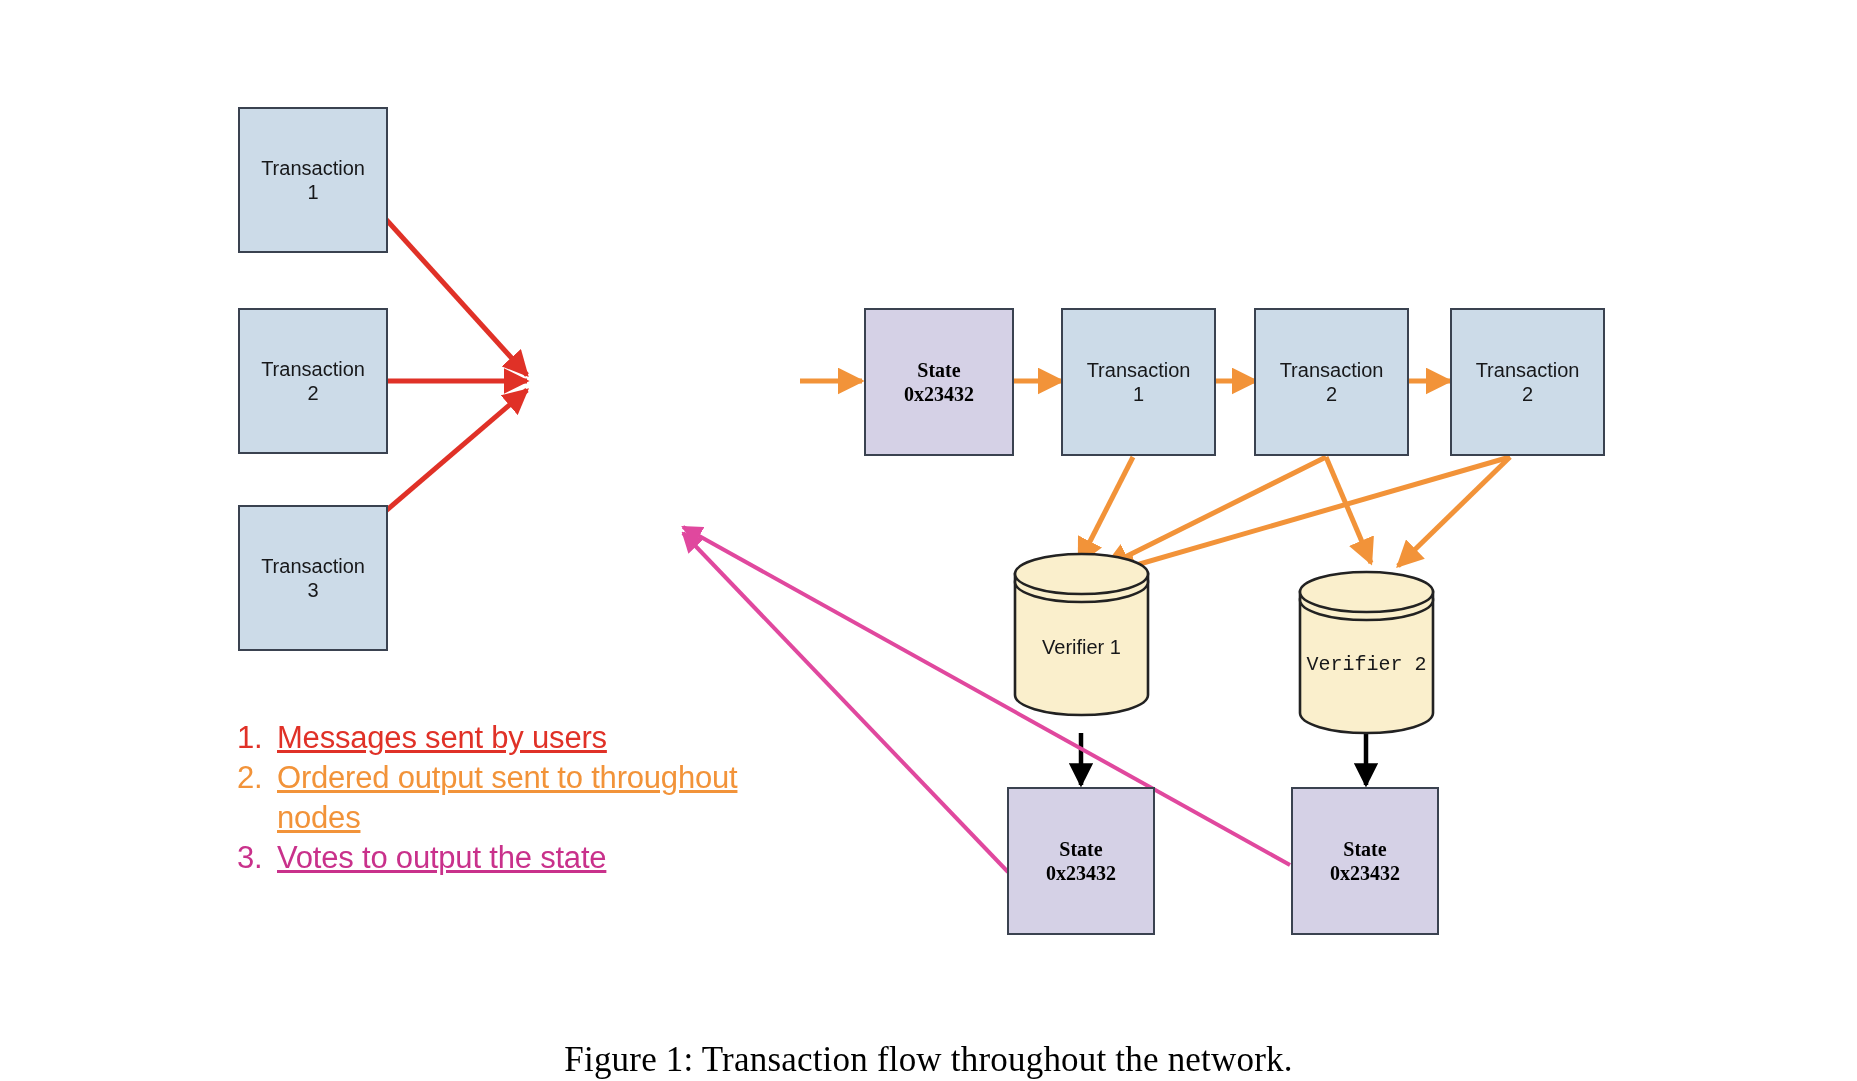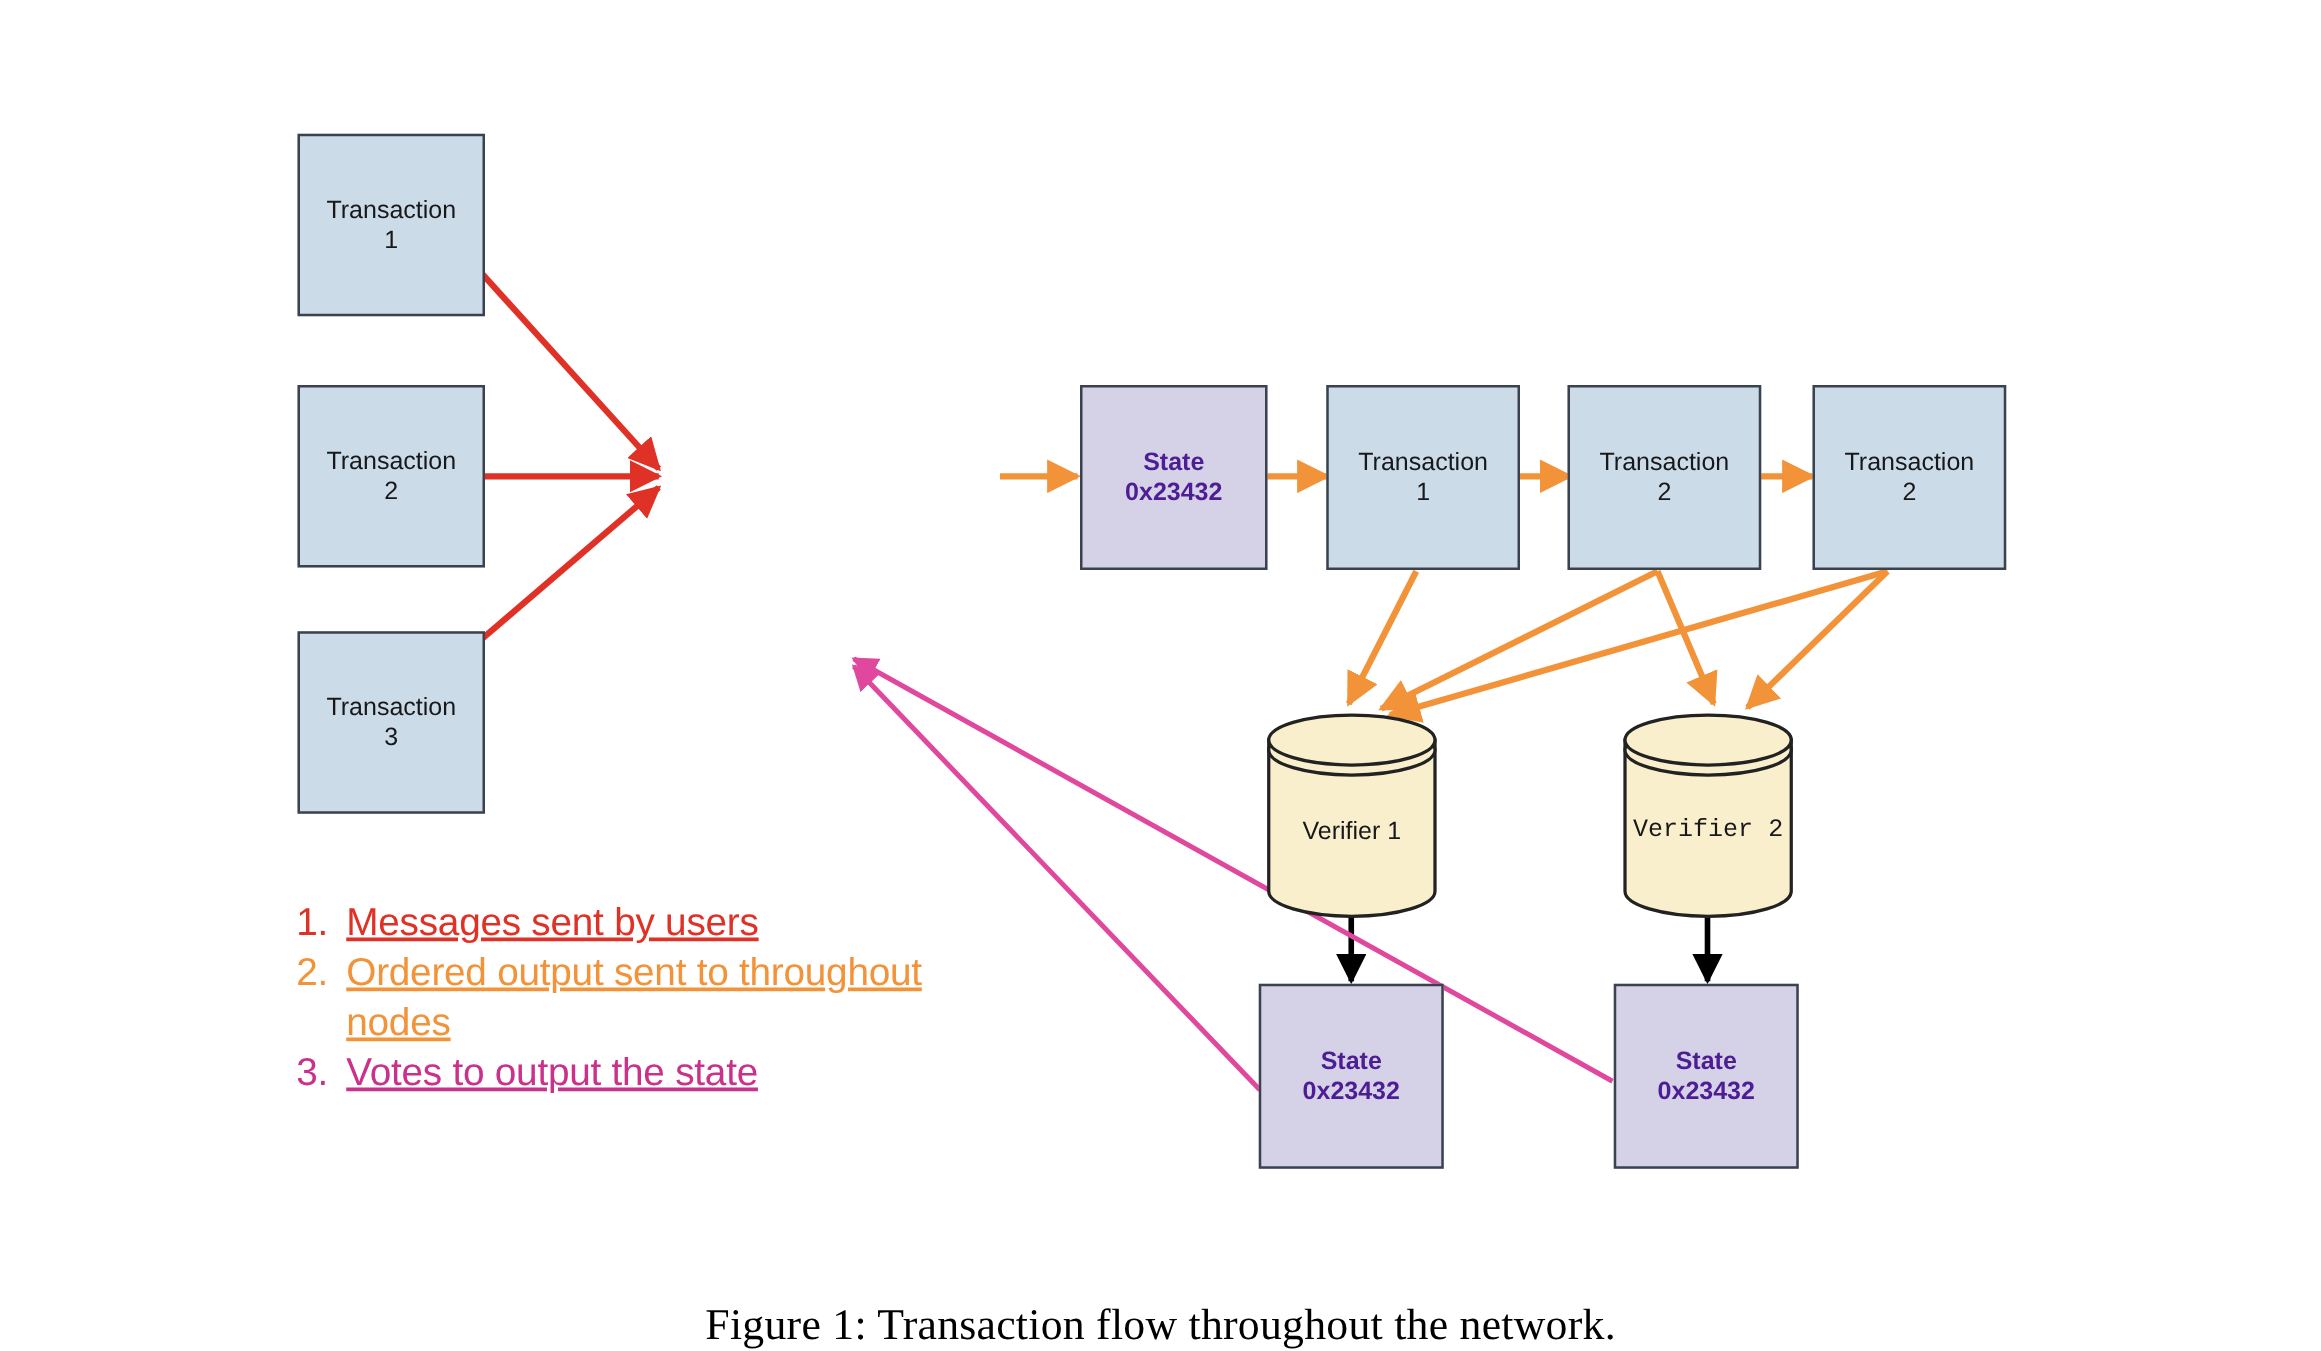--- a/index.html
+++ b/index.html
@@ -41,22 +41,23 @@
   }
   .tx-box {
     background: #ccdbe8;
     font-size: 20px;
     color: #17181a;
     font-weight: 400;
   }
   .state-box {
     background: #d5d1e6;
     font-size: 20px;
-    color: #4c1d95;
+    color: #000000;
     font-weight: bold;
+    font-family: Liberation Serif, serif;
   }
   .leader-node {
     font-size: 21px;
     color: #17181a;
     font-weight: 400;
   }
   .leader-shape {
     position: absolute;
     left: 0; top: 0;
     width: 100%;
@@ -211,21 +212,21 @@
     </div>
   </div>
 
   <div class="node box tx-box" style="left:1450px; top:308px; width:155px; height:148px;">
     <div>
       <span>Transaction</span><br>
       <span>2</span>
     </div>
   </div>
 
-  <div class="node verifier-node" style="left:1013px; top:570px; width:137px; height:165px;">
+  <div class="node verifier-node" style="left:1013px; top:552px; width:137px; height:165px;">
     <svg class="cyl-shape" viewBox="0 0 137 165" preserveAspectRatio="none" xmlns="http://www.w3.org/2000/svg">
       <path d="M2,22 L2,143 A 66.5 20 0 0 0 135,143 L135,22 Z" fill="#faefcc" stroke="#222222" stroke-width="2.6"></path>
       <ellipse cx="68.5" cy="30" rx="66.5" ry="20" fill="#faefcc" stroke="#222222" stroke-width="2.6"></ellipse>
       <ellipse cx="68.5" cy="22" rx="66.5" ry="20" fill="#faefcc" stroke="#222222" stroke-width="2.6"></ellipse>
     </svg>
     <div class="verifier-label" style="margin-top:26px;">Verifier 1</div>
   </div>
 
   <div class="node verifier-node" style="left:1298px; top:570px; width:137px; height:165px;">
     <svg class="cyl-shape" viewBox="0 0 137 165" preserveAspectRatio="none" xmlns="http://www.w3.org/2000/svg">

